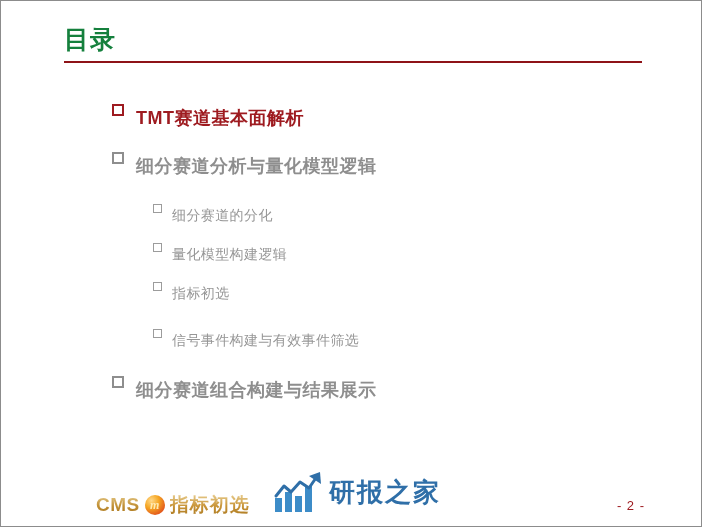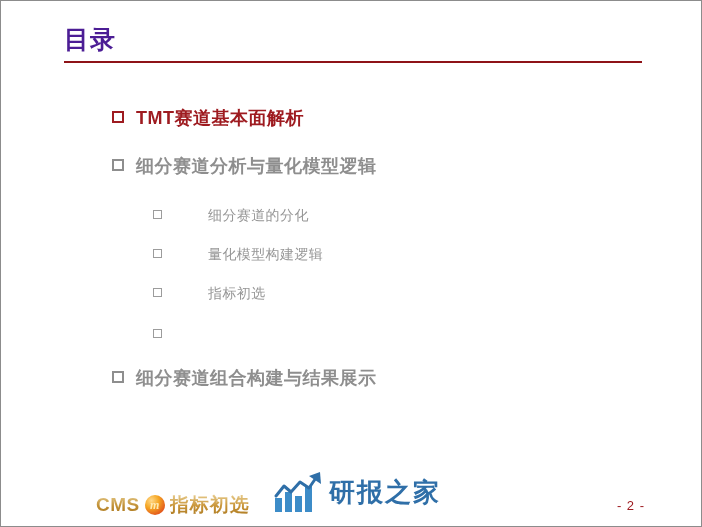--- a/index.html
+++ b/index.html
@@ -24,21 +24,21 @@
   
   .title-block {
     position: absolute;
     left: 63px;
     top: 22px;
     width: 578px;
   }
   .slide-title {
     font-size: 25px;
     font-weight: bold;
-    color: #4c1d95;
+    color: #15803d;
     letter-spacing: 1px;
     line-height: 32px;
     margin: 0;
     white-space: nowrap;
   }
   .title-rule {
     margin-top: 6px;
     height: 2px;
     width: 578px;
     background: #8E1318;
@@ -47,21 +47,21 @@
   
   .toc {
     position: absolute;
     left: 63px;
     top: 104px;
     width: 580px;
   }
 
   .toc-row {
     display: flex;
-    align-items: center;
+    align-items: flex-start;
     padding-left: 48px;
   }
 
   
   .toc-row.lvl1 {
     margin-bottom: 22px;
   }
   .toc-row.lvl1 .bullet {
     width: 12px;
     height: 12px;
@@ -85,21 +85,20 @@
     border-color: #9E1B20;
   }
   .toc-row.lvl1.active .label {
     color: #9E1B20;
   }
 
   
   .toc-row.lvl2 {
     margin-left: 41px;
     margin-bottom: 18px;
-    gap: 36px;
   }
   .toc-row.lvl2 .bullet {
     width: 9px;
     height: 9px;
     border: 1px solid #9c9c9c;
     box-sizing: border-box;
     flex: 0 0 auto;
     margin-right: 10px;
     position: relative;
     top: -1px;
@@ -253,20 +252,21 @@
     </div>
 
     <div class="toc-row lvl2" data-gap="sub-last">
       <span class="bullet"></span>
       <span class="label">指标初选</span>
     </div>
 
 
     <div class="toc-row lvl2" data-gap="sub-last">
       <span class="bullet"></span>
+      <span class="label">信号事件构建与有效事件筛选</span>
     </div>
 
     <div class="toc-row lvl1">
       <span class="bullet"></span>
       <span class="label">细分赛道组合构建与结果展示</span>
     </div>
 
   </div>
 
   <div class="footer">

